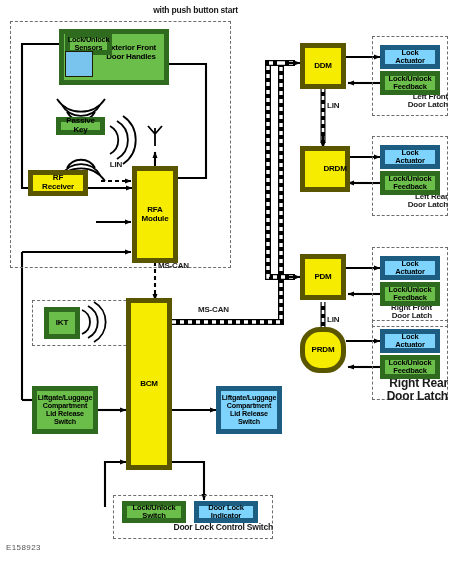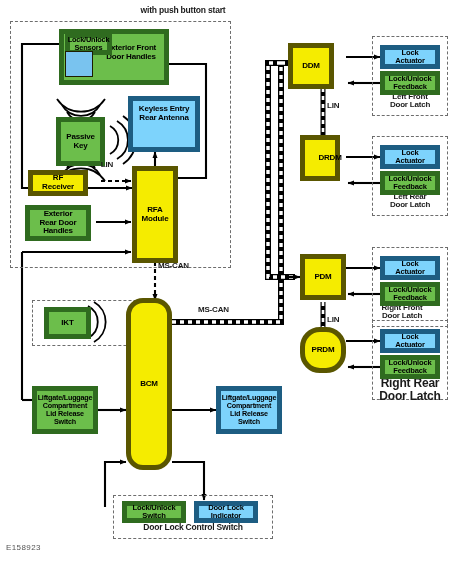--- a/index.html
+++ b/index.html
@@ -42,21 +42,21 @@
   .dashbox {
     position: absolute;
     box-sizing: border-box;
     border: 1.5px dashed #6d6d6d;
     background: transparent;
   }
   .caption {
     position: absolute;
     font-weight: bold;
     color: #1a1a1a;
-    text-align: center;
+    text-align: right;
     line-height: 1.05;
     letter-spacing: -0.2px;
   }
   .figid {
     position: absolute;
     font-family: "Liberation Sans", sans-serif;
     font-size: 8px;
     color: #555;
     letter-spacing: 0.4px;
     text-align: center;
@@ -200,60 +200,53 @@
   <div class="caption" style="left:113px; top:523px; width:160px; font-size:8.5px;">Door Lock Control Switch</div>
 
   <div class="box green" style="left:59px; top:29px; width:110px; height:56px;">
     <span style="position:absolute; right:4px; top:10px; width:58px; font-size:8px; white-space:pre-line;">Exterior Front
 Door Handles</span>
   </div>
   <div class="box green" style="left:65px; top:33px; width:47px; height:22px; font-size:7.4px; white-space:pre-line;">Lock/Unlock
 Sensors</div>
   <div class="antenna blue" style="left:65px; top:51px; width:28px; height:26px;"></div>
 
-  <div class="box green" style="left:56px; top:117px; width:49px; height:49px; font-size:8px; white-space:pre-line;">Passive
+  <div class="box green" style="left:56px; top:117px; width:49px; height:18px; font-size:8px; white-space:pre-line;">Passive
 Key</div>
 
-  <div class="box blue" style="left:128px; top:96px; width:72px; height:56px;">
-    <span style="position:absolute; left:0; right:0; top:4px; font-size:8px; white-space:pre-line;">Keyless Entry
-Rear Antenna</span>
-  </div>
 
   <div class="box yellow" style="left:28px; top:170px; width:60px; height:26px; font-size:8px; white-space:pre-line;">RF
 Receiver</div>
 
   <div class="box yellow" style="left:132px; top:166px; width:46px; height:97px; font-size:8px; white-space:pre-line;">RFA
 Module</div>
 
-  <div class="box green" style="left:25px; top:205px; width:66px; height:36px; font-size:8px; white-space:pre-line;">Exterior
-Rear Door
-Handles</div>
-
-  <div class="box green" style="left:44px; top:307px; width:47px; height:32px; font-size:8px;">IKT</div>
-
-  <div class="box yellow" style="left:126px; top:298px; width:46px; height:172px; font-size:8px;border-radius:17px;">BCM</div>
+
+  <div class="box green" style="left:44px; top:307px; width:36px; height:32px; font-size:8px;">IKT</div>
+
+  <div class="box yellow" style="left:126px; top:298px; width:46px; height:172px; font-size:8px;">BCM</div>
 
   <div class="box green" style="left:32px; top:386px; width:66px; height:48px; font-size:7.2px; white-space:pre-line;">Liftgate/Luggage
 Compartment
 Lid Release
 Switch</div>
 
   <div class="box blue" style="left:216px; top:386px; width:66px; height:48px; font-size:7.2px; white-space:pre-line;">Liftgate/Luggage
 Compartment
 Lid Release
 Switch</div>
 
   <div class="box green" style="left:122px; top:501px; width:64px; height:22px; font-size:7.6px; white-space:pre-line;">Lock/Unlock
 Switch</div>
 
   <div class="box blue" style="left:194px; top:501px; width:64px; height:22px; font-size:7.6px; white-space:pre-line;">Door Lock
 Indicator</div>
 
-  <div class="box yellow" style="left:288px; top:43px; width:46px; height:46px; font-size:8px;">DDM</div>
-  <div class="box yellow" style="left:300px; top:135px; width:40px; height:46px; font-size:8px;padding-left:20px;">DRDM</div>
+  <div class="box yellow" style="left:300px; top:43px; width:46px; height:46px; font-size:8px;">DDM</div>
+  <div class="box yellow" style="left:300px; top:146px; width:50px; height:46px; font-size:8px;padding-left:20px;">DRDM</div>
   <div class="box yellow" style="left:300px; top:254px; width:46px; height:46px; font-size:8px;">PDM</div>
   <div class="box yellow" style="left:300px; top:327px; width:46px; height:46px; font-size:8px;border-radius:20px;">PRDM</div>
 
   <div class="box blue" style="left:380px; top:45px; width:60px; height:24px; font-size:7.6px; white-space:pre-line;">Lock
 Actuator</div>
   <div class="box green" style="left:380px; top:71px; width:60px; height:24px; font-size:7.6px; white-space:pre-line;">Lock/Unlock
 Feedback</div>
 
   <div class="box blue" style="left:380px; top:145px; width:60px; height:24px; font-size:7.6px; white-space:pre-line;">Lock
 Actuator</div>

